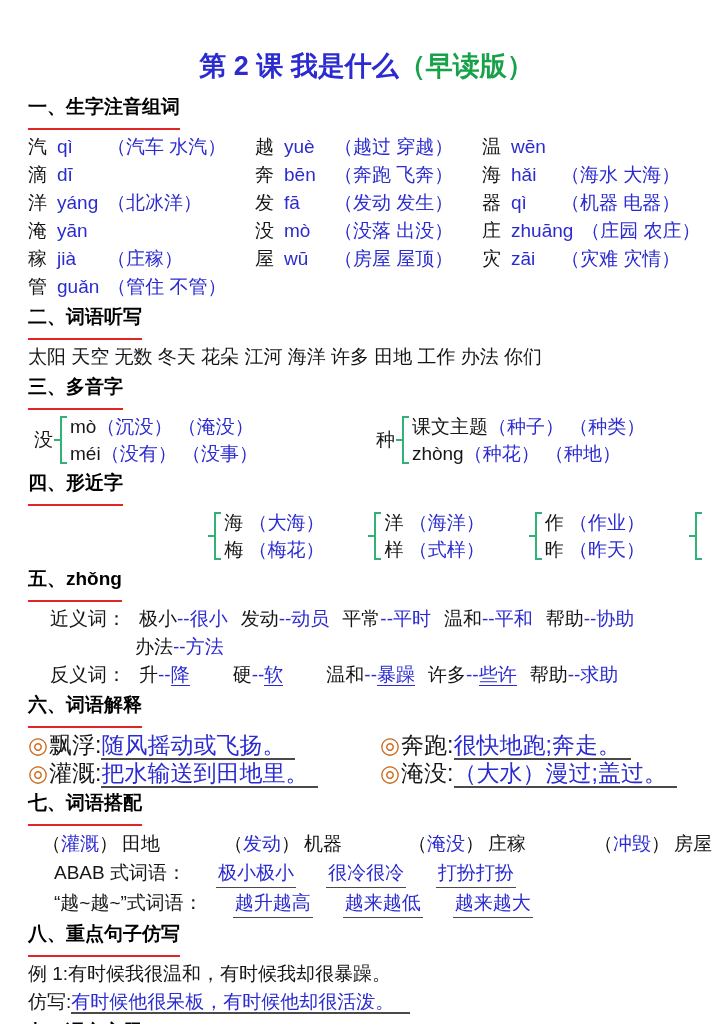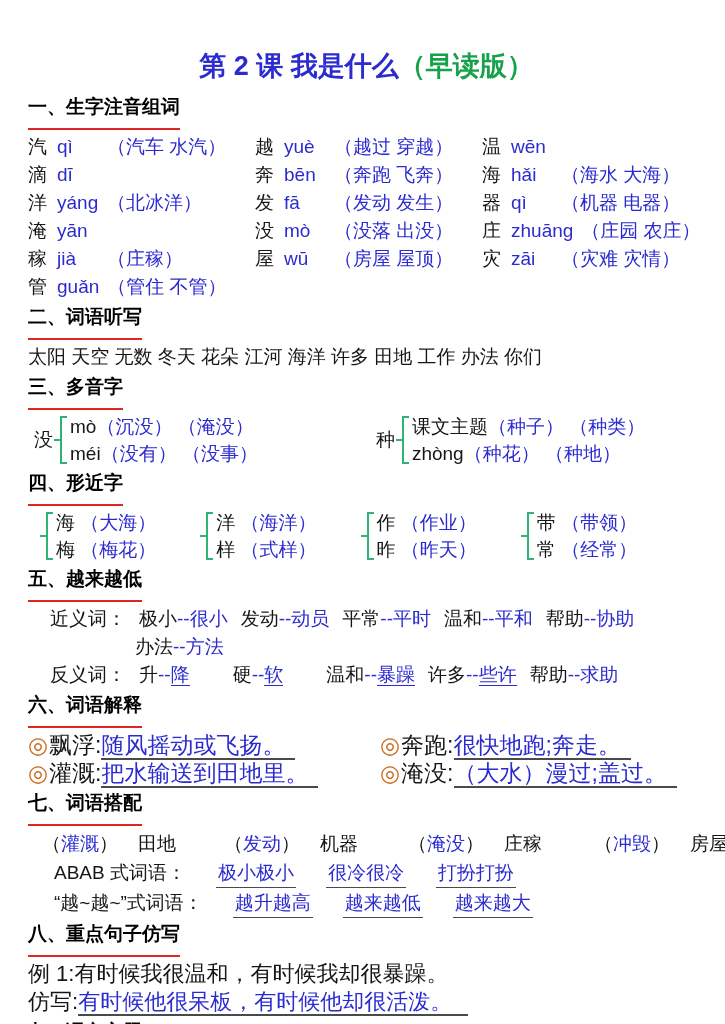--- a/index.html
+++ b/index.html
@@ -48,21 +48,21 @@
   .brace::before{top:0;}
   .brace::after{bottom:0;}
 
   .poly-row{display:flex;gap:118px;margin-left:6px;}
   .poly-group{display:flex;align-items:center;}
   .poly-char{font-size:19px;color:var(--ink);margin-right:1px;}
   .poly-line{font-size:19px;line-height:27px;white-space:nowrap;}
   .pp{color:var(--ink);}
   .pw{color:var(--blue);}
 
-  .near-row{display:flex;gap:44px;margin-left:12px;}
+  .near-row{display:flex;gap:44px;margin-left:12px;justify-content:flex-end;}
   .near-group{display:flex;align-items:center;}
   .near-line{font-size:19px;line-height:27px;white-space:nowrap;}
   .nc{color:var(--ink);}
   .nw{color:var(--blue);}
 
   
   .syn-line{padding-left:22px;display:flex;flex-wrap:nowrap;gap:13px;font-size:19px;line-height:28px;white-space:nowrap;text-align:right;}
   .syn-line2{padding-left:107px;}
   .pair{white-space:nowrap;}
   .pa{color:var(--ink);}
@@ -76,27 +76,27 @@
   .def-item{white-space:nowrap;}
   .bullet{color:var(--orange);margin-right:1px;}
   .term{color:var(--ink);font-weight:500;}
   .blank{color:var(--blue);border-bottom:2px solid var(--blank);padding-right:10px;}
 
   
   .match-line{display:grid;grid-template-columns:182px 184px 186px auto;padding-left:14px;font-size:19px;line-height:29px;}
   .match-item{white-space:nowrap;}
   .paren{color:var(--ink);}
   .mw{color:var(--blue);text-align:center;}
-  .mn{color:var(--ink);margin-left:20px;}
+  .mn{color:var(--ink);margin-left:4px;}
   .pattern-line{padding-left:26px;font-size:19px;line-height:29px;display:flex;gap:30px;white-space:nowrap;}
   .pat-label{color:var(--ink);text-align:right;}
   .pat-item{color:var(--blue);border-bottom:1.5px solid var(--blank);padding:0 2px;}
 
   
-  .sent-line{font-size:22px;line-height:28px;white-space:nowrap;}
+  .sent-line{font-size:19px;line-height:28px;white-space:nowrap;}
   .ans{color:var(--blue);border-bottom:2px solid var(--blank);padding-right:16px;}
 </style>
 </head>
 <body>
 
 <div class="page">
 
 
   <div class="lesson-title">
     <span>第 2 课 我是什么</span><span class="lesson-green">（早读版）</span>
@@ -237,30 +237,26 @@
         <span class="stub"></span>
           <span class="brace"></span>
         <div>
           <div class="near-line"><span class="nc">作</span> <span class="nw">（作业）</span></div>
           <div class="near-line"><span class="nc">昨</span> <span class="nw">（昨天）</span></div>
         </div>
       </div>
       <div class="near-group">
         <span class="stub"></span>
           <span class="brace"></span>
-        <div>
-          <div class="near-line"><span class="nc">带</span> <span class="nw">（带领）</span></div>
-          <div class="near-line"><span class="nc">常</span> <span class="nw">（经常）</span></div>
-        </div>
-      </div>
-    </div>
-  </div>
-
-  <div class="sec">
-    <div class="sec-head"><span class="sec-title">五、越来越低</span></div>
+      </div>
+    </div>
+  </div>
+
+  <div class="sec">
+    <div class="sec-head"><span class="sec-title">五、zhǒng</span></div>
     <div class="syn-line">
       <span class="pa">近义词：</span>
       <span class="pair"><span class="pa">极小</span><span class="pd">--</span><span class="pb">很小</span></span>
       <span class="pair"><span class="pa">发动</span><span class="pd">--</span><span class="pb">动员</span></span>
       <span class="pair"><span class="pa">平常</span><span class="pd">--</span><span class="pb">平时</span></span>
       <span class="pair"><span class="pa">温和</span><span class="pd">--</span><span class="pb">平和</span></span>
       <span class="pair"><span class="pa">帮助</span><span class="pd">--</span><span class="pb">协助</span></span>
     </div>
     <div class="syn-line syn-line2">
       <span class="pair"><span class="pa">办法</span><span class="pd">--</span><span class="pb">方法</span></span>

